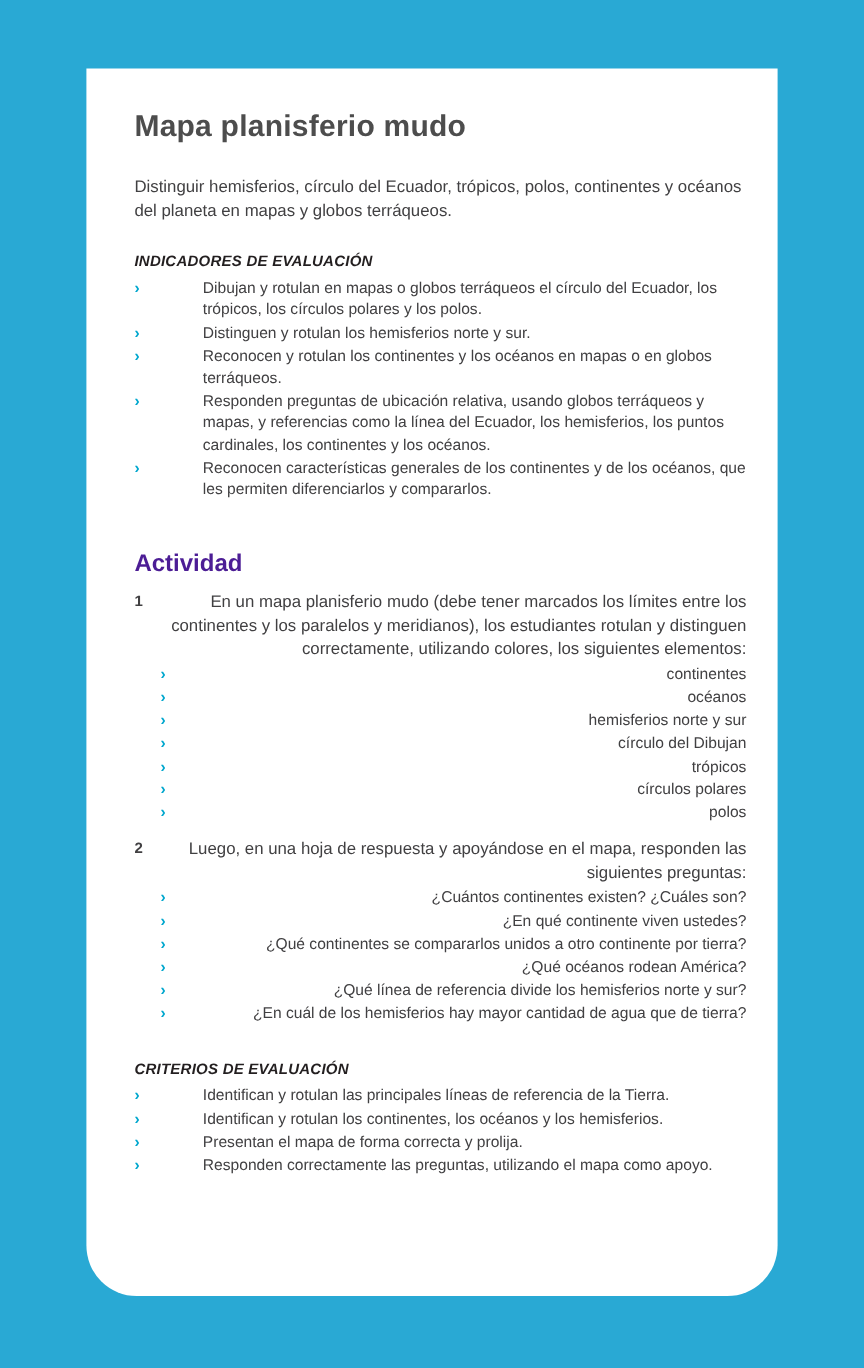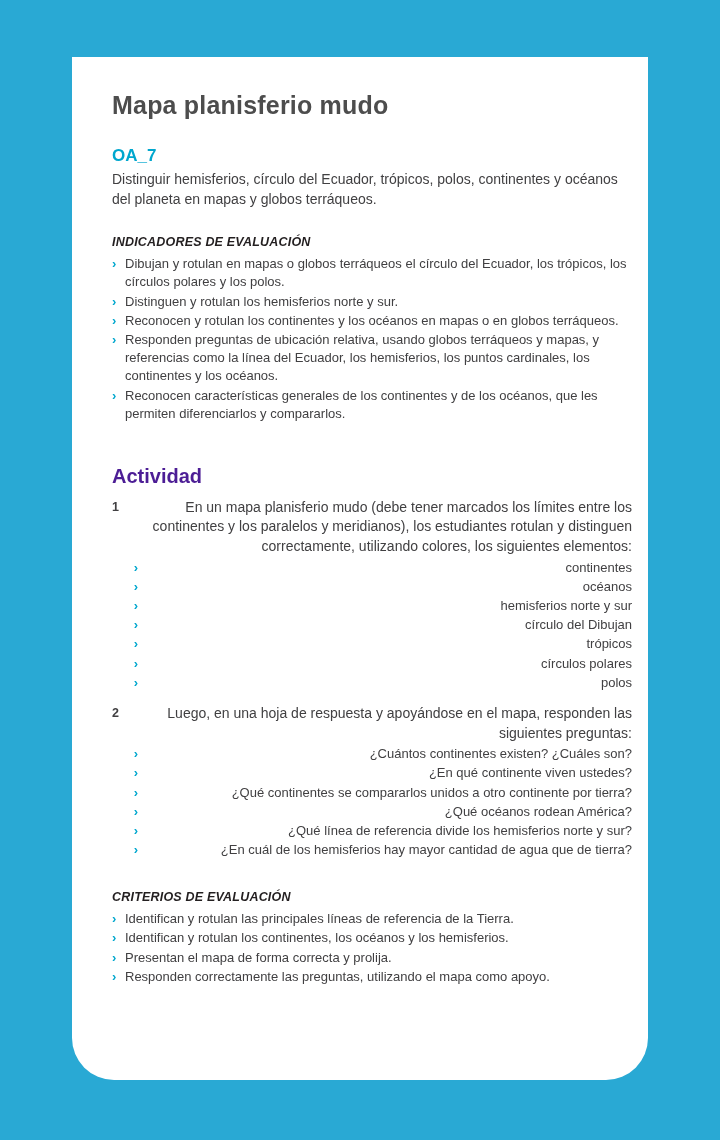--- a/index.html
+++ b/index.html
@@ -11,21 +11,21 @@
     overflow: hidden;
   }
   .card {
     position: absolute;
     left: 72px;
     top: 57px;
     width: 576px;
     height: 1023px;
     background: #ffffff;
     border-radius: 0 0 42px 42px;
-    padding: 34px 16px 0 40px;
+    padding: 34px 26px 0 40px;
   }
   .page-title {
     font-size: 25px;
     font-weight: bold;
     color: #4d4d4d;
     letter-spacing: 0.2px;
     margin-bottom: 26px;
   }
   .oa-heading {
     font-size: 17px;
@@ -54,21 +54,21 @@
     color: #414042;
     line-height: 1.4;
     margin-bottom: 1px;
   }
   .arrow {
     color: #00a7ce;
     font-weight: bold;
     flex: 0 0 13px;
     width: 13px;
   }
-  .li-text { flex: 1; }
+  .li-text { flex: 1; margin-left: 44px; }
   .actividad-heading {
     font-size: 20px;
     font-weight: bold;
     color: #4c1d95;
     margin: 42px 0 10px 0;
   }
   .step {
     display: flex;
     align-items: flex-start;
     margin-bottom: 11px;
@@ -85,21 +85,20 @@
   .step-body .bullets { margin-top: 2px; }
   .criterios-block { margin-top: 30px; }
 </style>
 </head>
 <body>
 
 <div class="card">
 
   <h1 class="page-title">Mapa planisferio mudo</h1>
 
-  <h2 class="oa-heading">OA_7</h2>
   <p class="body-text">Distinguir hemisferios, círculo del Ecuador, trópicos, polos, continentes y océanos del planeta en mapas y globos terráqueos.</p>
 
   <h3 class="section-heading">INDICADORES DE EVALUACIÓN</h3>
   <ul class="bullets">
     <li>
       <span class="arrow">›</span>
       <span class="li-text">Dibujan y rotulan en mapas o globos terráqueos el círculo del Ecuador, los trópicos, los círculos polares y los polos.</span>
     </li>
     <li>
       <span class="arrow">›</span>

